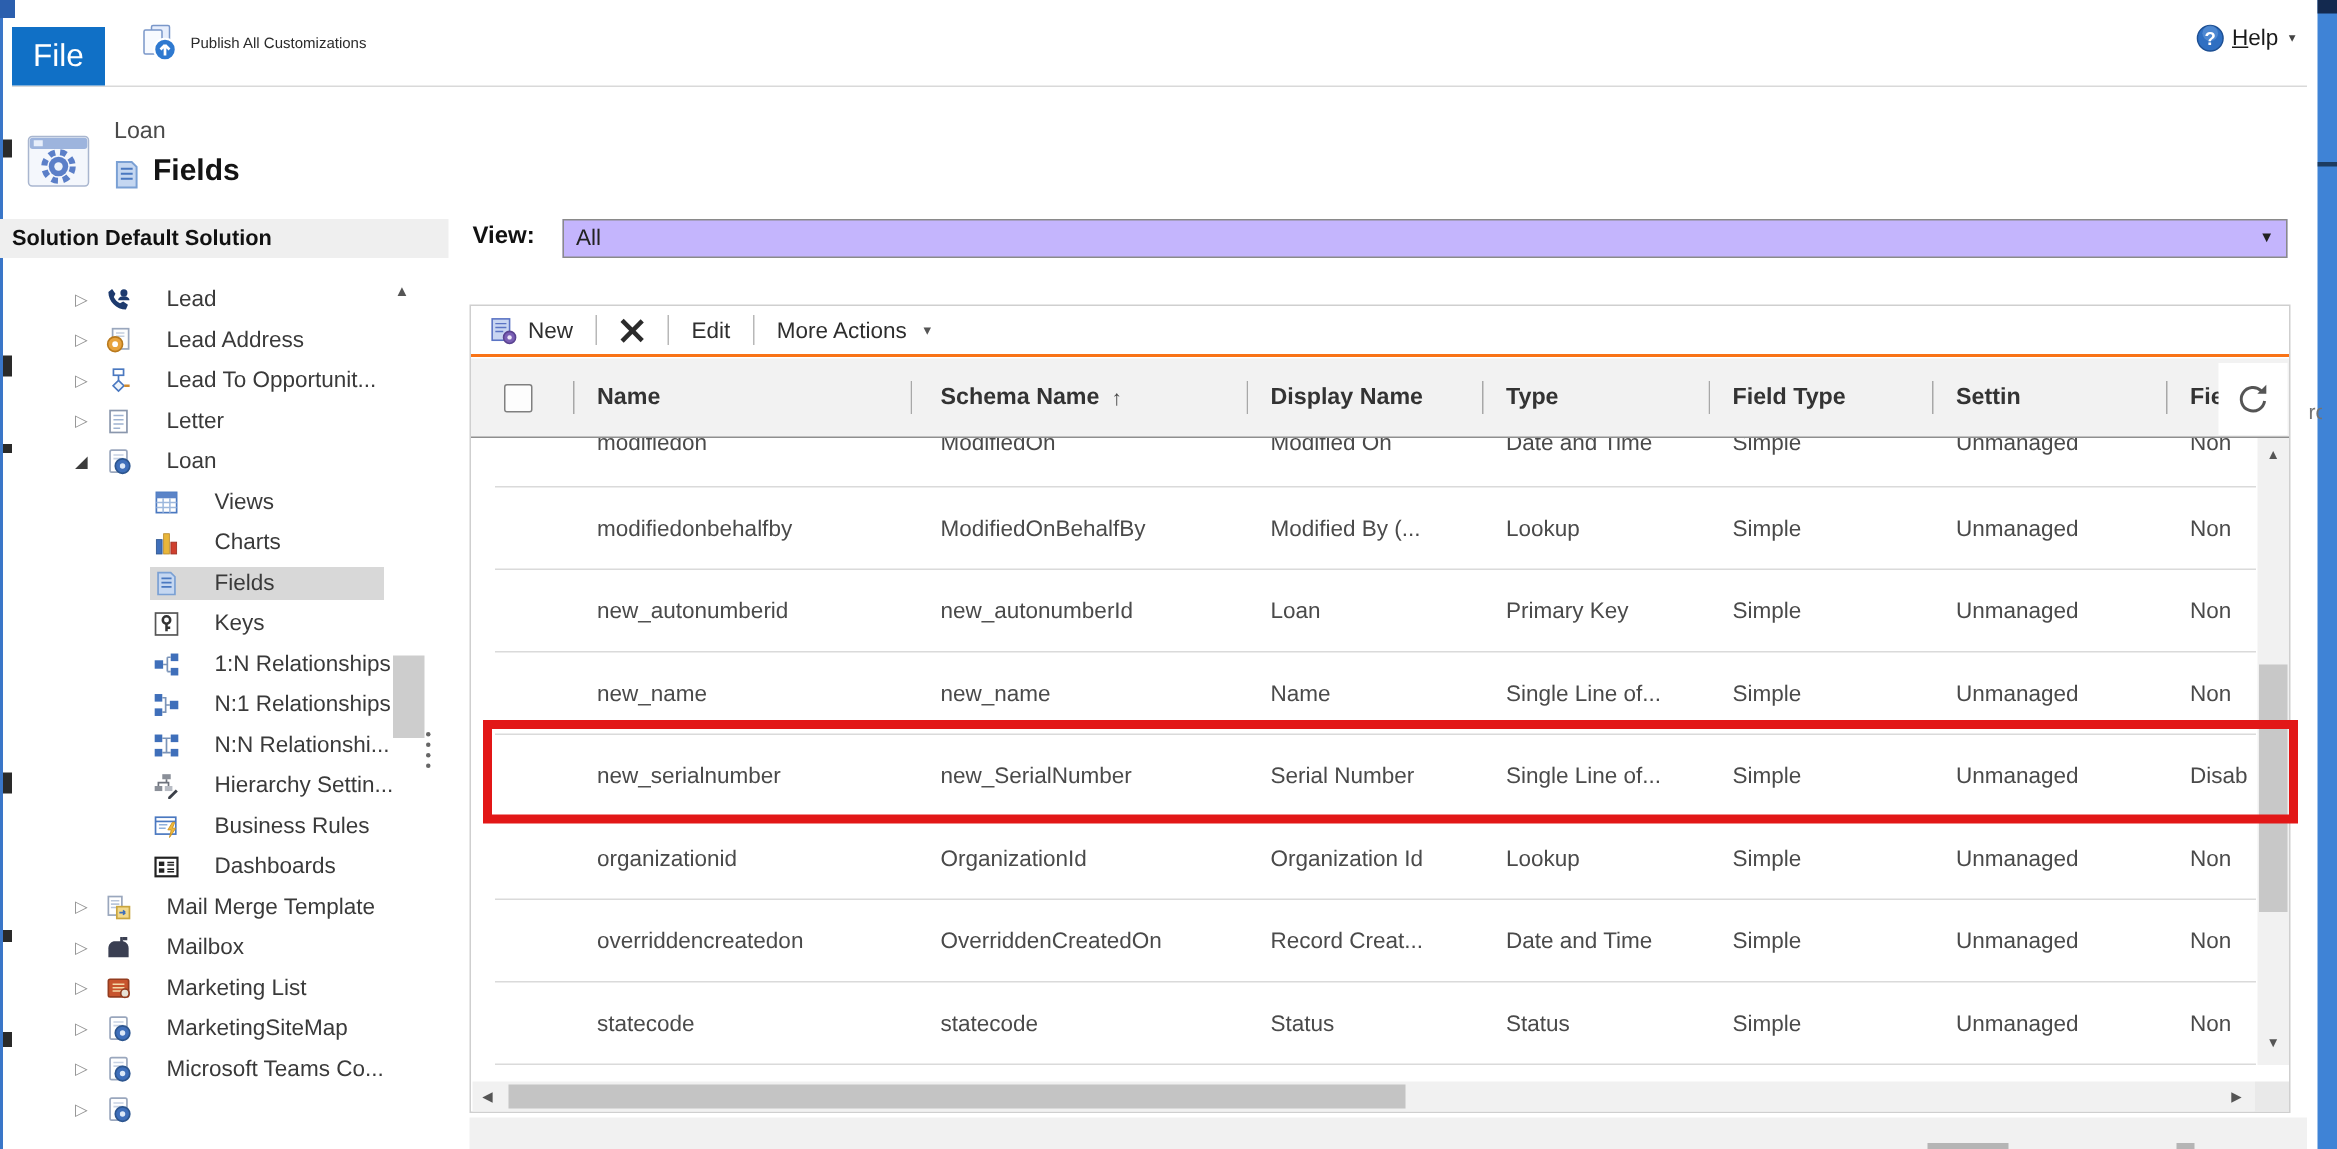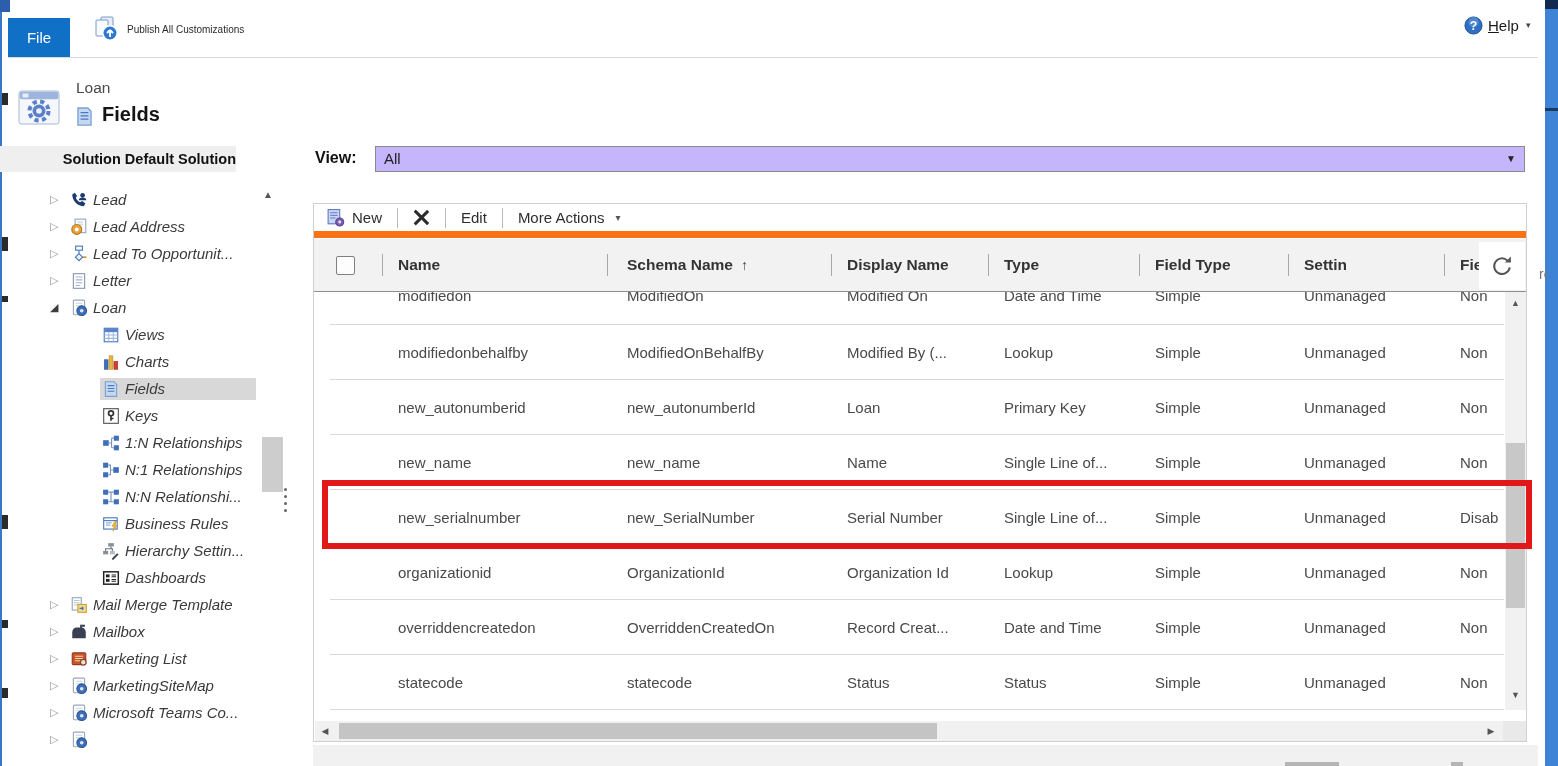--- a/index.html
+++ b/index.html
@@ -12,64 +12,64 @@
   .corner-navy { position:absolute; left:0; top:0; width:10px; height:12px; background:#2b5fae; }
   .bg-right { position:absolute; left:1538px; top:0; width:20px; height:766px; background:#fff; }
   .bg-right .blue { position:absolute; left:7px; top:0; width:13px; height:766px; background:#3f83d6; }
   .bg-right .navy { position:absolute; left:7px; top:0; width:13px; height:9px; background:#13294f; }
   .bg-right .dash { position:absolute; left:7px; top:108px; width:13px; height:3px; background:rgba(0,0,0,.55); }
   .bg-fragment { position:absolute; left:1539px; top:266px; width:9px; height:18px; overflow:hidden; font-size:14px; color:#737373; z-index:2; }
 
   
   .topbar-line { position:absolute; left:8px; top:57px; width:1530px; height:1px; background:#d9d9d9; }
   .file-tab { position:absolute; left:8px; top:18px; width:62px; height:39px; background:#1070c6; color:#fff;
-              font-size:15px; display:flex; align-items:center; justify-content:center; cursor:default; }
+              font-size:21px; display:flex; align-items:center; justify-content:center; cursor:default; }
   .publish-btn { position:absolute; left:92px; top:13px; height:32px; display:flex; align-items:center; gap:9px; cursor:pointer; }
   .publish-btn .pic { width:26px; height:26px; }
   .publish-btn .plabel { font-size:10px; color:#2b2b2b; }
   .help-btn { position:absolute; left:1464px; top:13px; height:24px; display:flex; align-items:center; gap:5px; cursor:pointer; }
   .help-btn .hic { width:19px; height:19px; }
   .help-btn .hlabel { font-size:15px; color:#1a1a1a; }
   .help-btn .caret { font-size:9px; color:#444; margin-left:2px; }
 
   
   .title-icon { position:absolute; left:16px; top:85px; width:46px; height:46px; }
   .entity-label { position:absolute; left:76px; top:79px; font-size:15.5px; color:#4a4a4a; }
   .fields-icon { position:absolute; left:74px; top:106px; width:21px; height:21px; }
   .page-title { position:absolute; left:102px; top:103px; font-size:20px; font-weight:bold; color:#141414; }
 
   
-  .solution-header { position:absolute; left:0; top:146px; width:236px; height:26px; background:#efefef;
-                     font-size:14.5px; font-weight:bold; color:#111; line-height:26px; padding-left:8px;text-align:right; }
+  .solution-header { position:absolute; left:0; top:146px; width:299px; height:26px; background:#efefef;
+                     font-size:14.5px; font-weight:bold; color:#111; line-height:26px; padding-left:8px; }
   .tree { position:absolute; left:0; top:174px; width:295px; height:592px; overflow:hidden; padding-top:12px; }
   .trow { display:flex; align-items:center; height:27px; cursor:pointer; white-space:nowrap; }
   .trow.lvl0 { padding-left:50px; }
   .trow.lvl1 { padding-left:100px; }
   .expander { width:18px; font-size:11px; color:#919191; flex:none; }
   .expander.open { color:#3c3c3c; font-size:11px; }
-  .wrap { display:flex; gap:5px; padding:2px 8px 2px 2px;font-style:italic; }
+  .wrap { display:flex; gap:23px; padding:2px 8px 2px 2px; }
   .trow.sel .wrap { background:#d8d8d8; min-width:156px; }
   .ti { width:18px; height:18px; display:inline-block; flex:none; }
   .ti svg { width:100%; height:100%; display:block; }
   .tlabel { font-size:15px; color:#3a3a3a; }
   .tree-scroll-up { position:absolute; left:263px; top:189px; font-size:10px; color:#555; cursor:pointer; }
   .tree-thumb { position:absolute; left:262px; top:437px; width:21px; height:55px; background:#cdcdcd; cursor:pointer; }
   .splitter { position:absolute; left:284px; top:488px; display:flex; flex-direction:column; gap:4px; cursor:col-resize; }
   .splitter i { width:3px; height:3px; background:#666; border-radius:50%; }
 
   
   .view-label { position:absolute; left:315px; top:149px; font-size:16px; font-weight:bold; color:#111; }
   .view-select { position:absolute; left:375px; top:146px; width:1150px; height:26px; border:1px solid #8a8a8a;
                  background:#c4b5fd; font-size:15px; color:#222; line-height:24px; padding-left:8px; cursor:pointer; }
   .view-select .varrow { position:absolute; right:8px; top:0; font-size:10px; color:#222; line-height:24px; }
 
   
   .panel { position:absolute; left:313px; top:203px; width:1214px; height:539px; border:1px solid #cfcfcf; background:#fff; }
   .toolbar { position:absolute; left:0; top:0; width:1212px; height:34px; display:flex; align-items:center;
-             padding-left:12px; border-bottom:7px solid #f97316; font-size:15px; color:#2e2e2e; }
+             padding-left:12px; border-bottom:2px solid #f97316; font-size:15px; color:#2e2e2e; }
   .tb-btn { display:flex; align-items:center; gap:7px; cursor:pointer; }
   .tb-sep { width:1px; height:20px; background:#b8b8b8; margin:0 15px; }
   .newic { width:19px; height:19px; }
   .x-icon { position:relative; width:17px; height:17px; }
   .x-icon::before, .x-icon::after { content:""; position:absolute; left:7px; top:-1px; width:2.6px; height:19px; background:#2b2b2b; }
   .x-icon::before { transform:rotate(45deg); }
   .x-icon::after { transform:rotate(-45deg); }
   .ma-caret { font-size:10px; color:#555; margin-left:4px; }
 
   
@@ -327,42 +327,42 @@
             </svg>
           </span>
       <span class="tlabel">N:N Relationshi...</span>
     </span>
   </div>
       <div class="trow lvl1">
 
     <span class="wrap">
       <span class="ti">
             <svg viewBox="0 0 16 16">
-              <rect x="1.5" y="2.5" width="12" height="10" fill="#fff" stroke="#4a78c0"></rect>
-              <path d="M1.5 5h12" stroke="#4a78c0"></path>
-              <path d="M3.5 7h5M3.5 9h4" stroke="#8fb0dc" stroke-width=".9"></path>
-              <path d="M11.5 5.5 8.8 10h2l-1 4.5 3.7-5.5h-2l1.4-3.5z" fill="#f0b93a" stroke="#c88f1d" stroke-width=".5"></path>
-            </svg>
-          </span>
-      <span class="tlabel">Business Rules</span>
-    </span>
-  </div>
-      <div class="trow lvl1">
-
-    <span class="wrap">
-      <span class="ti">
-            <svg viewBox="0 0 16 16">
               <rect x="5.5" y="1" width="5" height="3" fill="#8a8f98"></rect>
               <rect x="1" y="8" width="4.5" height="3" fill="#8a8f98"></rect>
               <rect x="7" y="8" width="4.5" height="3" fill="#b8bcc4"></rect>
               <path d="M8 4v2M3.2 8V6h6v2" stroke="#6d727c" fill="none"></path>
               <path d="M9 14.5l4.5-4.5 1.2 1.2-4.5 4.5H9z" fill="#3c4049"></path>
             </svg>
           </span>
       <span class="tlabel">Hierarchy Settin...</span>
+    </span>
+  </div>
+      <div class="trow lvl1">
+
+    <span class="wrap">
+      <span class="ti">
+            <svg viewBox="0 0 16 16">
+              <rect x="1.5" y="2.5" width="12" height="10" fill="#fff" stroke="#4a78c0"></rect>
+              <path d="M1.5 5h12" stroke="#4a78c0"></path>
+              <path d="M3.5 7h5M3.5 9h4" stroke="#8fb0dc" stroke-width=".9"></path>
+              <path d="M11.5 5.5 8.8 10h2l-1 4.5 3.7-5.5h-2l1.4-3.5z" fill="#f0b93a" stroke="#c88f1d" stroke-width=".5"></path>
+            </svg>
+          </span>
+      <span class="tlabel">Business Rules</span>
     </span>
   </div>
       <div class="trow lvl1">
 
     <span class="wrap">
       <span class="ti">
             <svg viewBox="0 0 16 16">
               <rect x="1.5" y="2.5" width="13" height="11" fill="#fff" stroke="#222" stroke-width="1.3"></rect>
               <rect x="3.5" y="4.8" width="3.2" height="2.6" fill="#222"></rect>
               <rect x="3.5" y="8.8" width="3.2" height="2.6" fill="#222"></rect>

